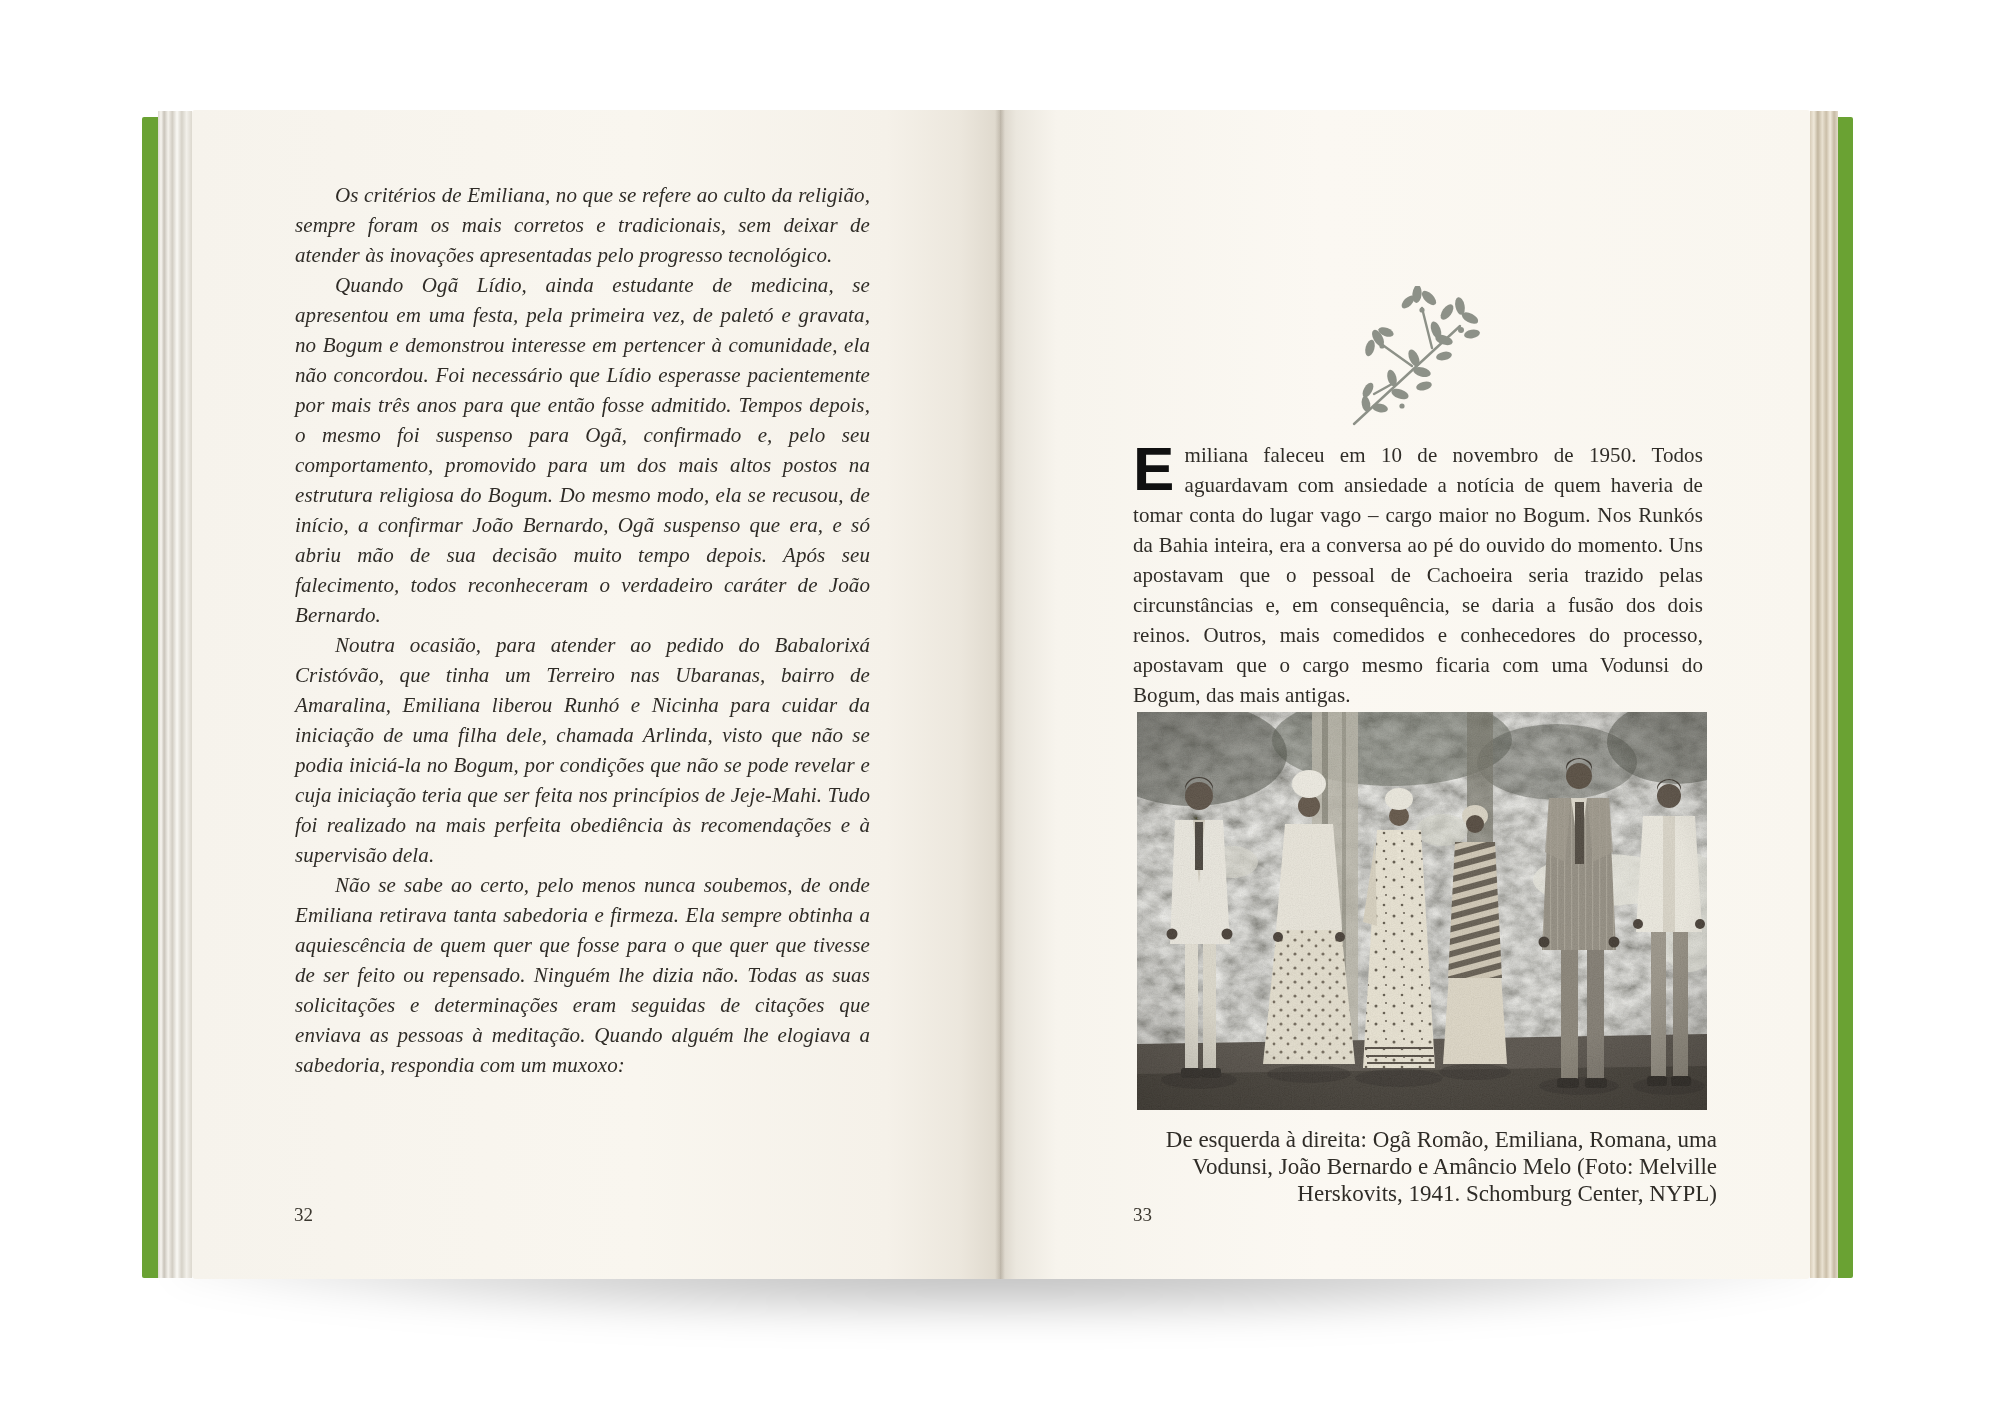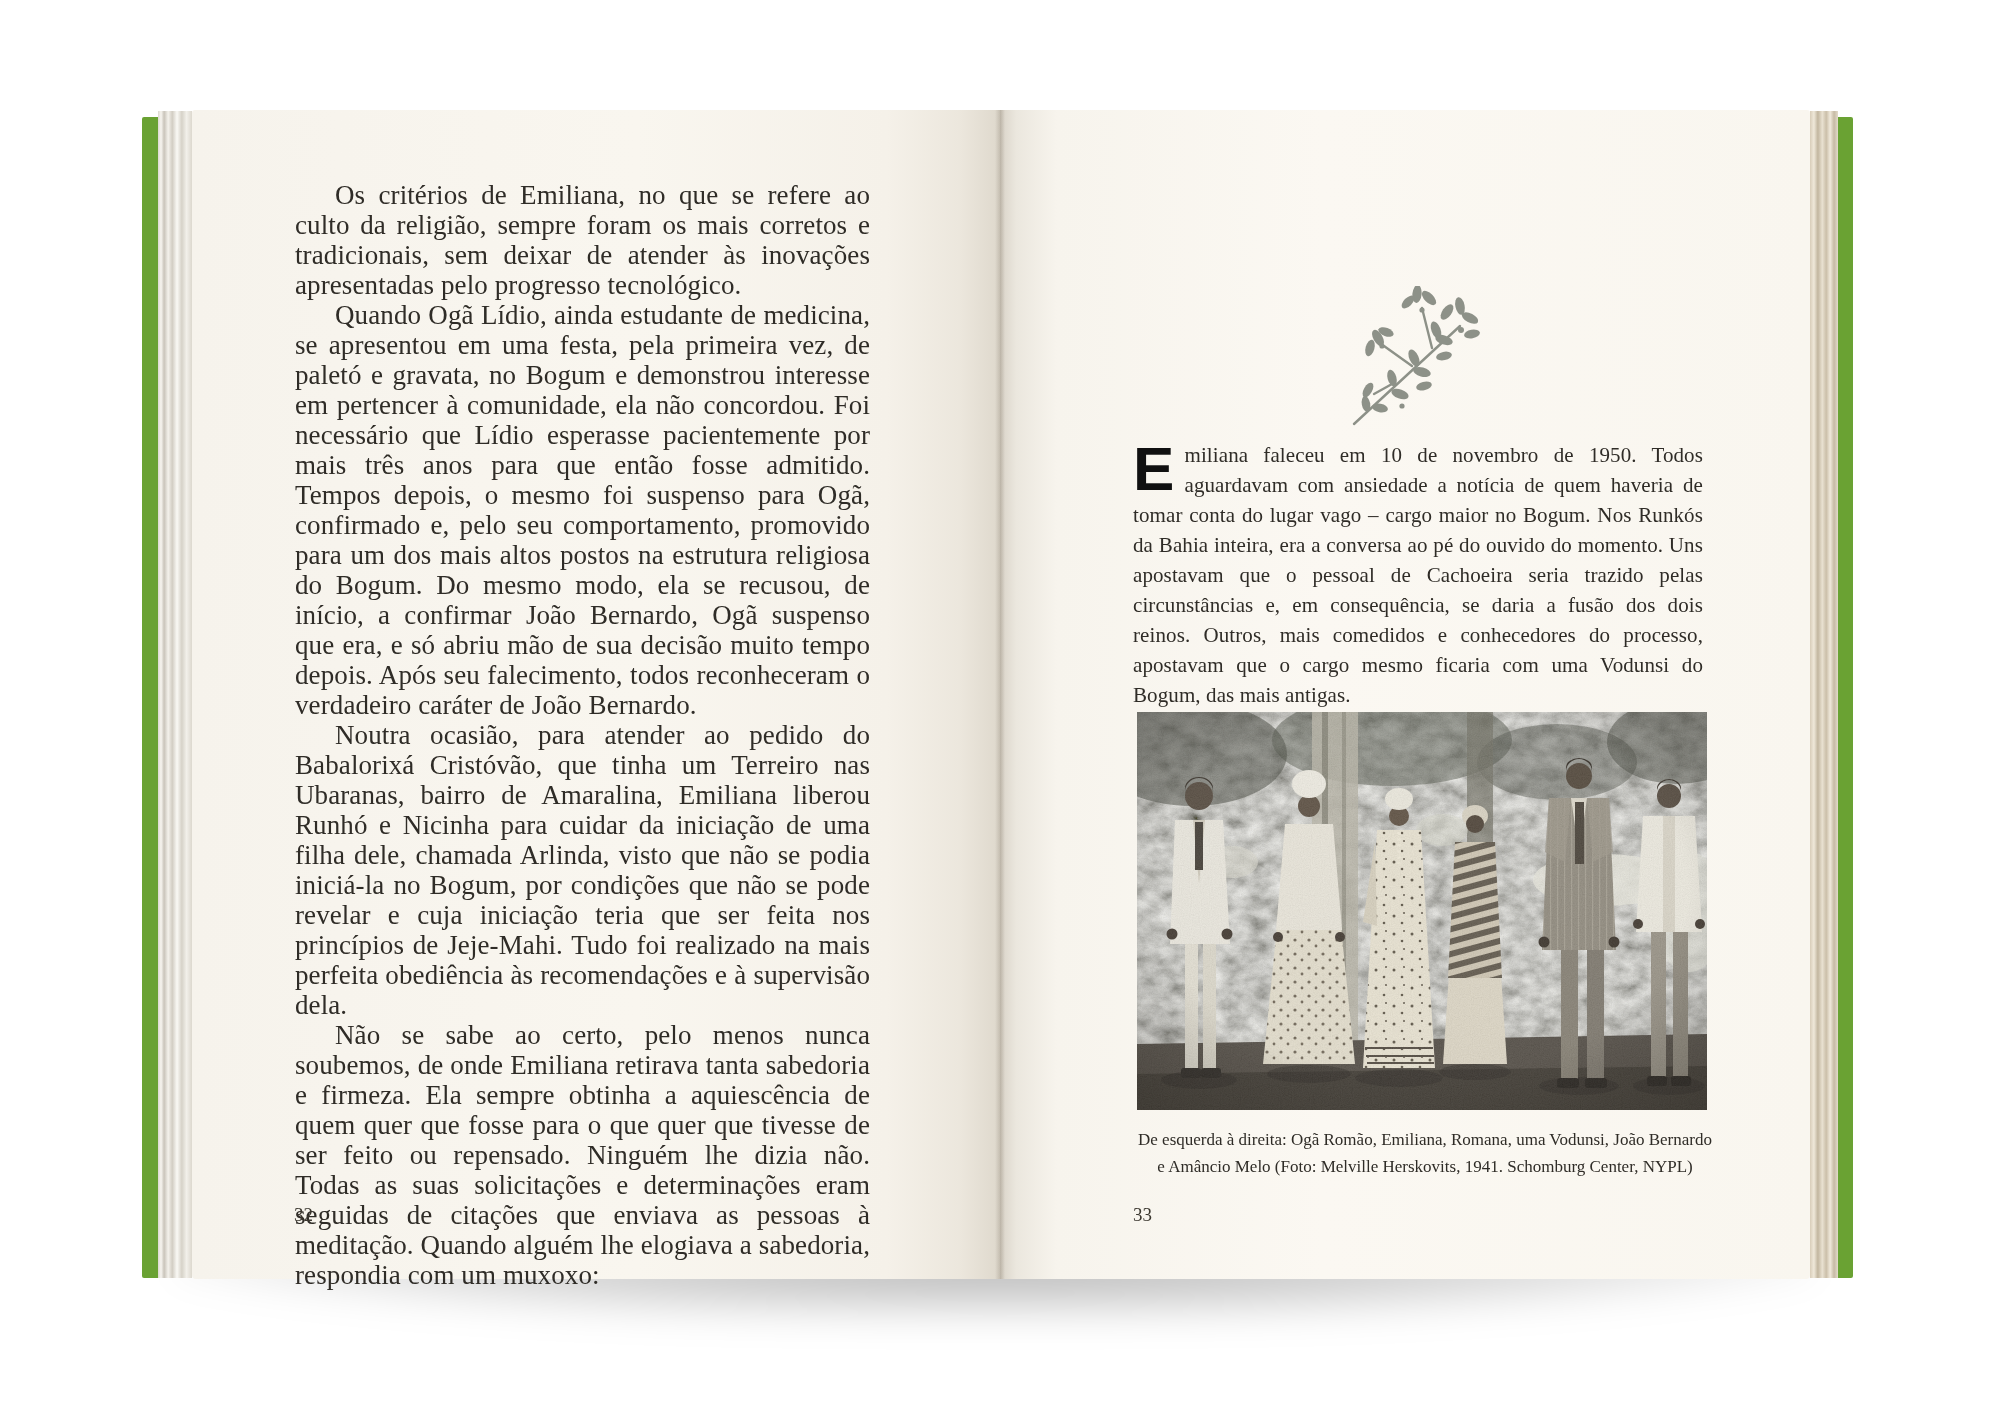--- a/index.html
+++ b/index.html
@@ -22,38 +22,38 @@
   .page{position:absolute;top:110px;height:1169px;}
   .page.left{left:192px;width:808px;border-radius:3px 0 0 4px;
     background:linear-gradient(90deg,#f6f3ec 0%,#f9f6ef 55%,#f5f1e9 86%,#ece7dd 95%,#ded8cc 100%);}
   .page.right{left:1000px;width:810px;border-radius:0 3px 4px 0;
     background:linear-gradient(90deg,#d9d3c8 0%,#ebe7de 2%,#f7f4ed 7%,#fbf8f2 40%,#f9f6ef 100%);}
   .gutter{position:absolute;left:995px;top:110px;width:10px;height:1169px;
     background:linear-gradient(90deg,rgba(0,0,0,0) 0%,rgba(92,80,62,.16) 42%,rgba(92,80,62,.22) 55%,rgba(0,0,0,0) 100%);}
 
   
   .text-block-left{position:absolute;left:103px;top:70px;width:575px;}
-  .text-block-left p{margin:0;font-size:27px;line-height:30px;text-align:justify;text-indent:40px;
-    letter-spacing:.1px;}
+  .text-block-left p{margin:0;font-size:21px;line-height:30px;text-align:justify;text-indent:40px;
+    letter-spacing:.1px;font-style:italic;}
   .pagenum{font-size:19px;color:#3b372f;}
   .pagenum.left{position:absolute;left:102px;top:1094px;}
 
   
   .chapter-title{position:absolute;left:133px;top:116px;width:570px;text-align:center;
     font-family:"Liberation Sans","DejaVu Sans",sans-serif;font-weight:700;font-size:37px;
     color:#161616;letter-spacing:-.4px;}
   .ornament{position:absolute;left:133px;top:176px;width:570px;text-align:center;}
   .body-right{position:absolute;left:133px;top:330px;width:570px;}
   .body-right p{margin:0;font-size:21px;line-height:30px;text-align:justify;letter-spacing:.1px;}
   .dropcap{float:left;font-family:"Liberation Sans","DejaVu Sans",sans-serif;font-weight:700;
     font-size:62px;line-height:50px;margin:4px 10px 0 0;color:#101010;}
   .photo-frame{position:absolute;left:137px;top:602px;width:570px;height:398px;overflow:hidden;
     background:#9a998e;}
-  .caption{position:absolute;left:133px;top:1016px;width:584px;font-size:17px;line-height:27px;
-    color:#2f2c27;text-align:center;font-family:Liberation Serif, serif;}
+  .caption{position:absolute;left:133px;top:1016px;width:584px;font-size:23px;line-height:27px;
+    color:#2f2c27;text-align:right;font-family:Liberation Serif, serif;}
   .pagenum.right{position:absolute;left:133px;top:1094px;width:570px;text-align:left;}
 </style>
 </head>
 <body>
 
 <div class="stage">
 
   <div class="book-shadow"></div>
   <div class="cover-strip left"></div>
   <div class="cover-strip right"></div>

